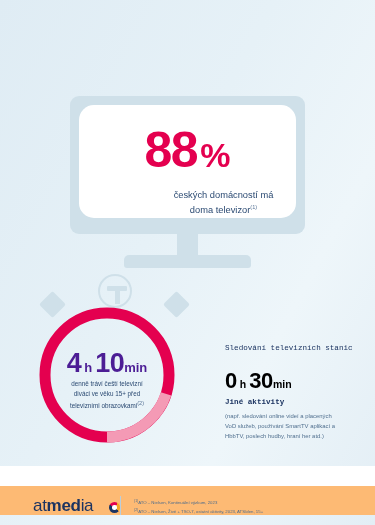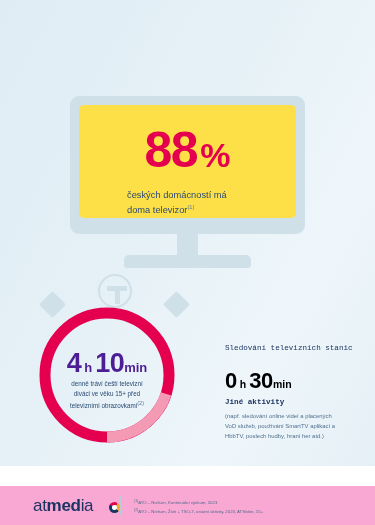--- a/index.html
+++ b/index.html
@@ -55,22 +55,22 @@
     height: 138px;
     background: #cfe0e9;
     border-radius: 9px;
   }
   .tv-screen {
     position: absolute;
     left: 9px;
     top: 9px;
     right: 9px;
     bottom: 16px;
-    background: #fde047;
-    border-radius: 5px;
+    background: #ffffff;
+    border-radius: 15px;
   }
   .tv-neck {
     position: absolute;
     left: 177px;
     top: 234px;
     width: 21px;
     height: 24px;
     background: #cfe0e9;
   }
   .tv-base {
@@ -97,23 +97,24 @@
   .pct .num {
     font-size: 50px;
     letter-spacing: -1.5px;
   }
   .pct .sym {
     font-size: 34px;
     margin-left: 3px;
   }
   .pct-caption {
     position: absolute;
-    left: 12px;
+    left: 0;
     top: 84px;
     width: 100%;
+    text-align: center;
     color: #2b4a72;
     font-size: 9.3px;
     line-height: 1.5;
     padding-left: 36px;
   }
   .sup {
     font-size: 5.6px;
     vertical-align: super;
     color: #5a7698;
   }
@@ -242,22 +243,22 @@
     top: 466px;
     width: 375px;
     height: 20px;
     background: #ffffff;
   }
   .footer {
     position: absolute;
     left: 0;
     top: 486px;
     width: 375px;
-    height: 39px;
-    background: #f9a8d4;
+    height: 29px;
+    background: #fdba74;
   }
   .logo {
     position: absolute;
     left: 33px;
     top: 11px;
     color: #1c3461;
     font-size: 17px;
     letter-spacing: -0.3px;
     line-height: 1;
     white-space: nowrap;

